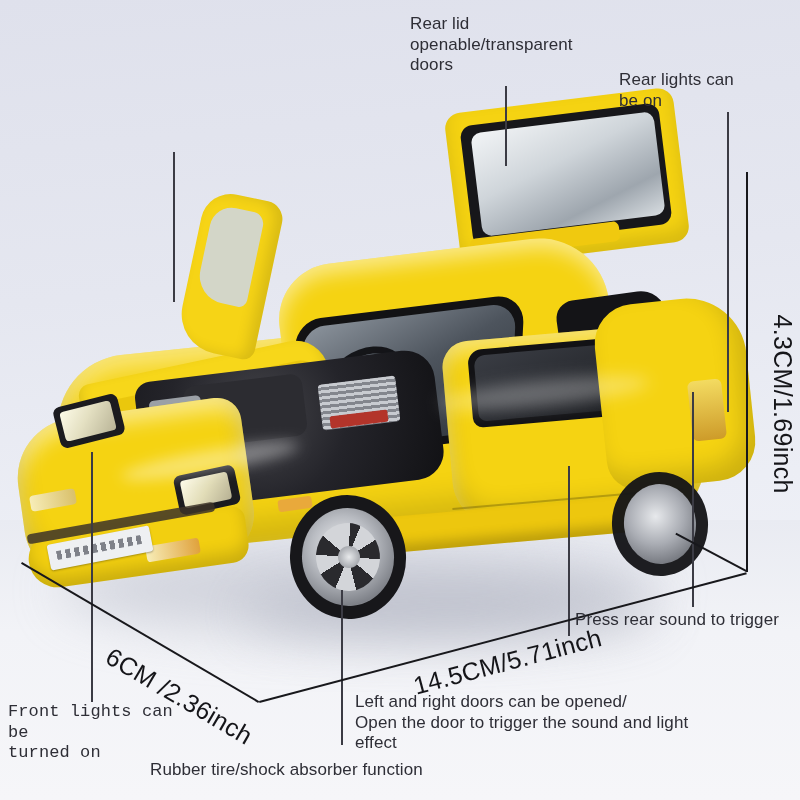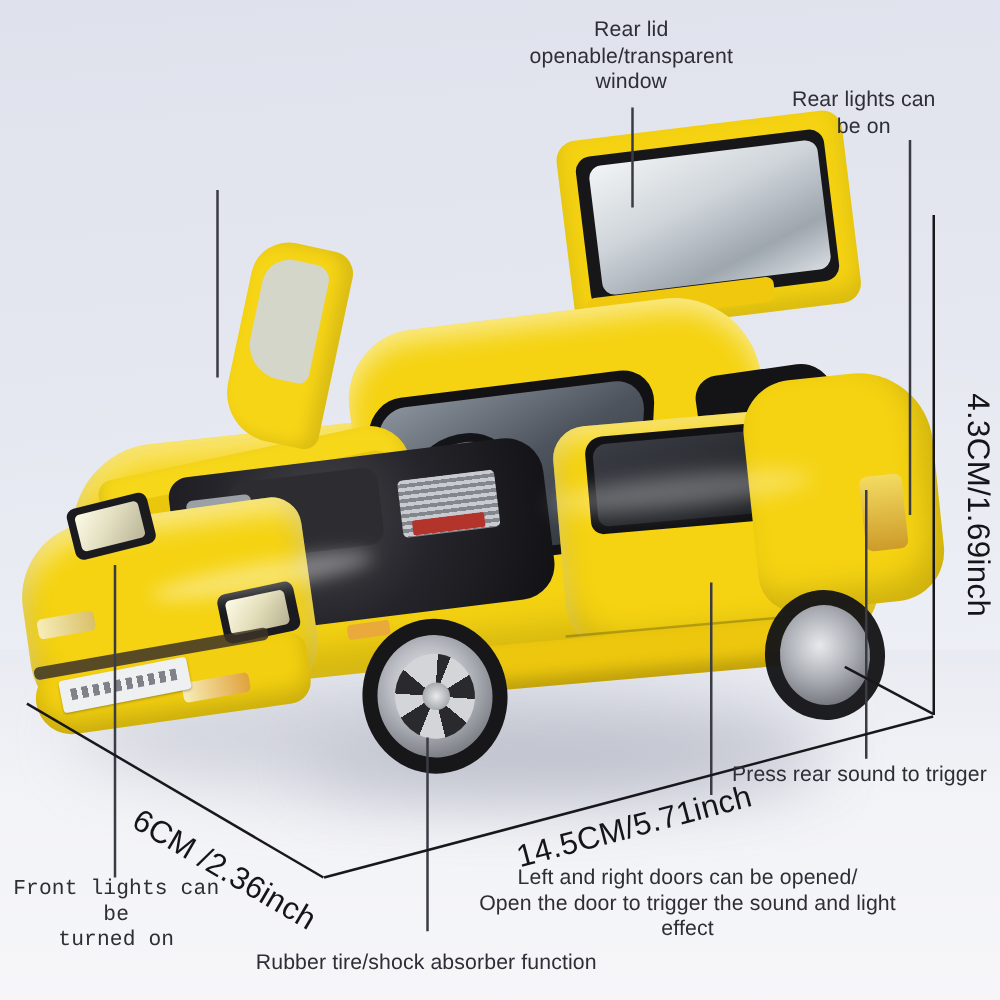--- a/index.html
+++ b/index.html
@@ -10,21 +10,21 @@
   }
   #stage{position:relative;width:800px;height:800px;
     background:linear-gradient(175deg,#dfe1ec 0%,#e5e7f0 35%,#eceef5 62%,#f3f4f8 100%);}
 
   
   .surface{position:absolute;left:0;top:520px;width:800px;height:280px;
     background:linear-gradient(180deg,#e9ebf2 0%,#f2f3f7 40%,#f6f6f9 100%);}
   .shadow-blob{position:absolute;border-radius:50%;filter:blur(26px);}
 
   .anno{position:absolute;color:#2e2e36;font-size:17px;line-height:1.22;
-    text-align:center;letter-spacing:.1px;}
+    text-align:left;letter-spacing:.1px;}
   .leader{position:absolute;background:#3b3b44;}
   .vline{width:1.6px;}
   .dimline{position:absolute;height:0;border-top:2px solid #18181c;transform-origin:0 0;}
   .dimlabel{position:absolute;color:#151519;font-size:25px;font-weight:400;
     white-space:nowrap;transform-origin:0 50%;letter-spacing:.3px;}
 
   
   #car{position:absolute;left:0;top:80px;width:800px;height:560px;}
   .p{position:absolute;}
 
@@ -204,21 +204,21 @@
   <div class="dimlabel" style="left:782px;top:300px;transform:rotate(90deg);">4.3CM/1.69inch</div>
 
   <div class="dimlabel" style="left:414px;top:672px;transform:rotate(-14.8deg);">14.5CM/5.71inch</div>
 
   <div class="dimlabel" style="left:108px;top:640px;transform:rotate(30.4deg);">6CM /2.36inch</div>
 
 
   <div class="anno" style="left:410px;top:14px;width:190px;">
     <div>Rear lid</div>
     <div>openable/transparent</div>
-    <div>window</div>
+    <div>doors</div>
   </div>
 
   <div class="anno" style="left:619px;top:70px;width:144px;">
     <div>Rear lights can</div>
     <div>be on</div>
   </div>
 
   <div class="anno" style="left:575px;top:610px;width:225px;">
     <div>Press rear sound to trigger</div>
   </div>

